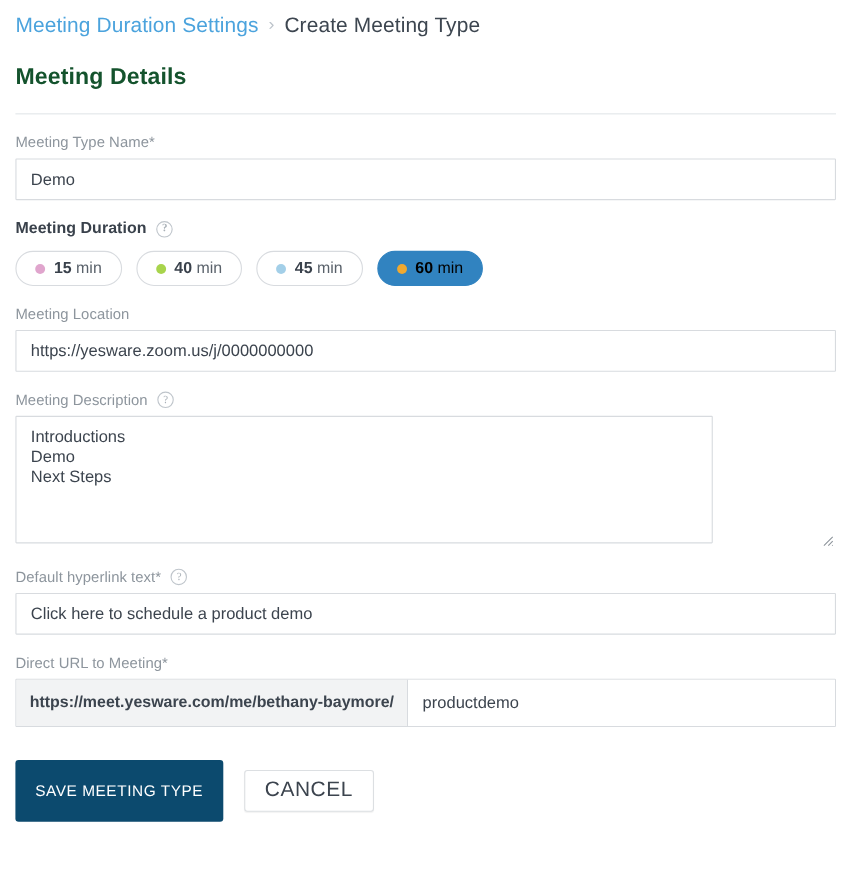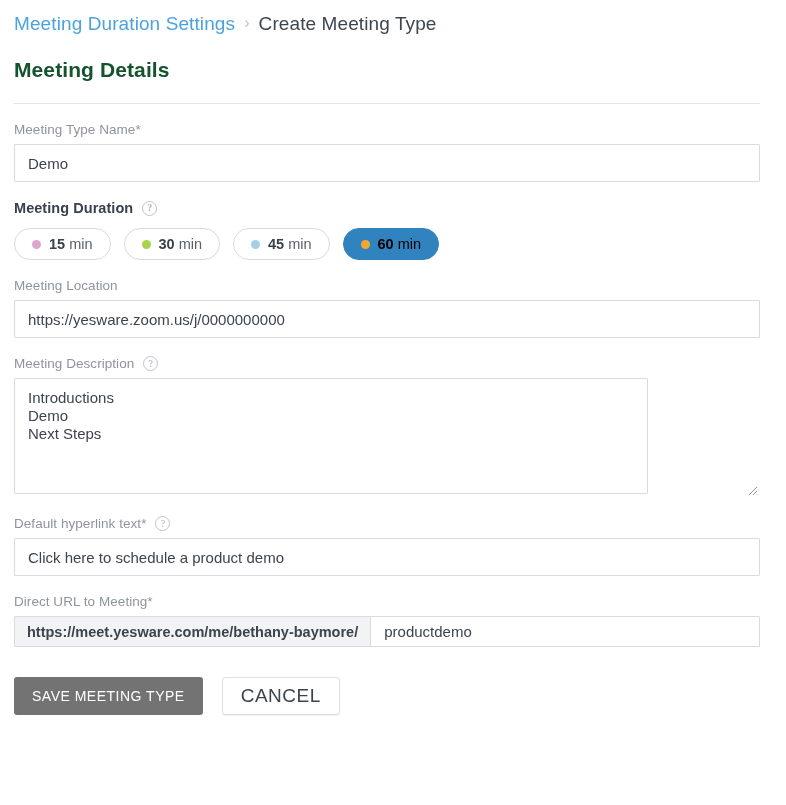--- a/index.html
+++ b/index.html
@@ -179,21 +179,21 @@
     bottom: 2px;
     width: 13px;
     height: 13px;
     pointer-events: none;
   }
 
   
   .split-input {
     display: flex;
     width: 746px;
-    height: 31px;
+    height: 44px;
     border: 1px solid #d8dbdf;
     box-sizing: border-box;
     background: #ffffff;
     border-radius: 1px;
   }
   .split-prefix {
     display: flex;
     align-items: center;
     background: #f2f3f4;
     border-right: 1px solid #d8dbdf;
@@ -216,23 +216,23 @@
   }
 
   
   .button-row {
     display: flex;
     align-items: center;
     gap: 19px;
     margin-top: 30px;
   }
   .btn-primary {
-    height: 38px;
+    height: 56px;
     padding: 0 18px;
-    background: #737373;
+    background: #0c4a6e;
     border: 0;
     color: #ffffff;
     font-family: "Liberation Sans", sans-serif;
     font-size: 14px;
     letter-spacing: 0.5px;
     border-radius: 3px;
     cursor: pointer;
   }
   .btn-secondary {
     height: 38px;
@@ -275,21 +275,21 @@
       <span class="help-icon">?</span>
     </div>
     <div class="pill-row" id="duration-pills">
         <div class="pill">
           <span class="dot" style="background: rgb(224, 165, 205);"></span>
           <span class="num">15</span>
           <span class="unit">min</span>
         </div>
         <div class="pill">
           <span class="dot" style="background: rgb(168, 212, 76);"></span>
-          <span class="num">30</span>
+          <span class="num">40</span>
           <span class="unit">min</span>
         </div>
         <div class="pill">
           <span class="dot" style="background: rgb(163, 207, 232);"></span>
           <span class="num">45</span>
           <span class="unit">min</span>
         </div>
         <div class="pill selected">
           <span class="dot" style="background: rgb(240, 169, 48);"></span>
           <span class="num">60</span>

